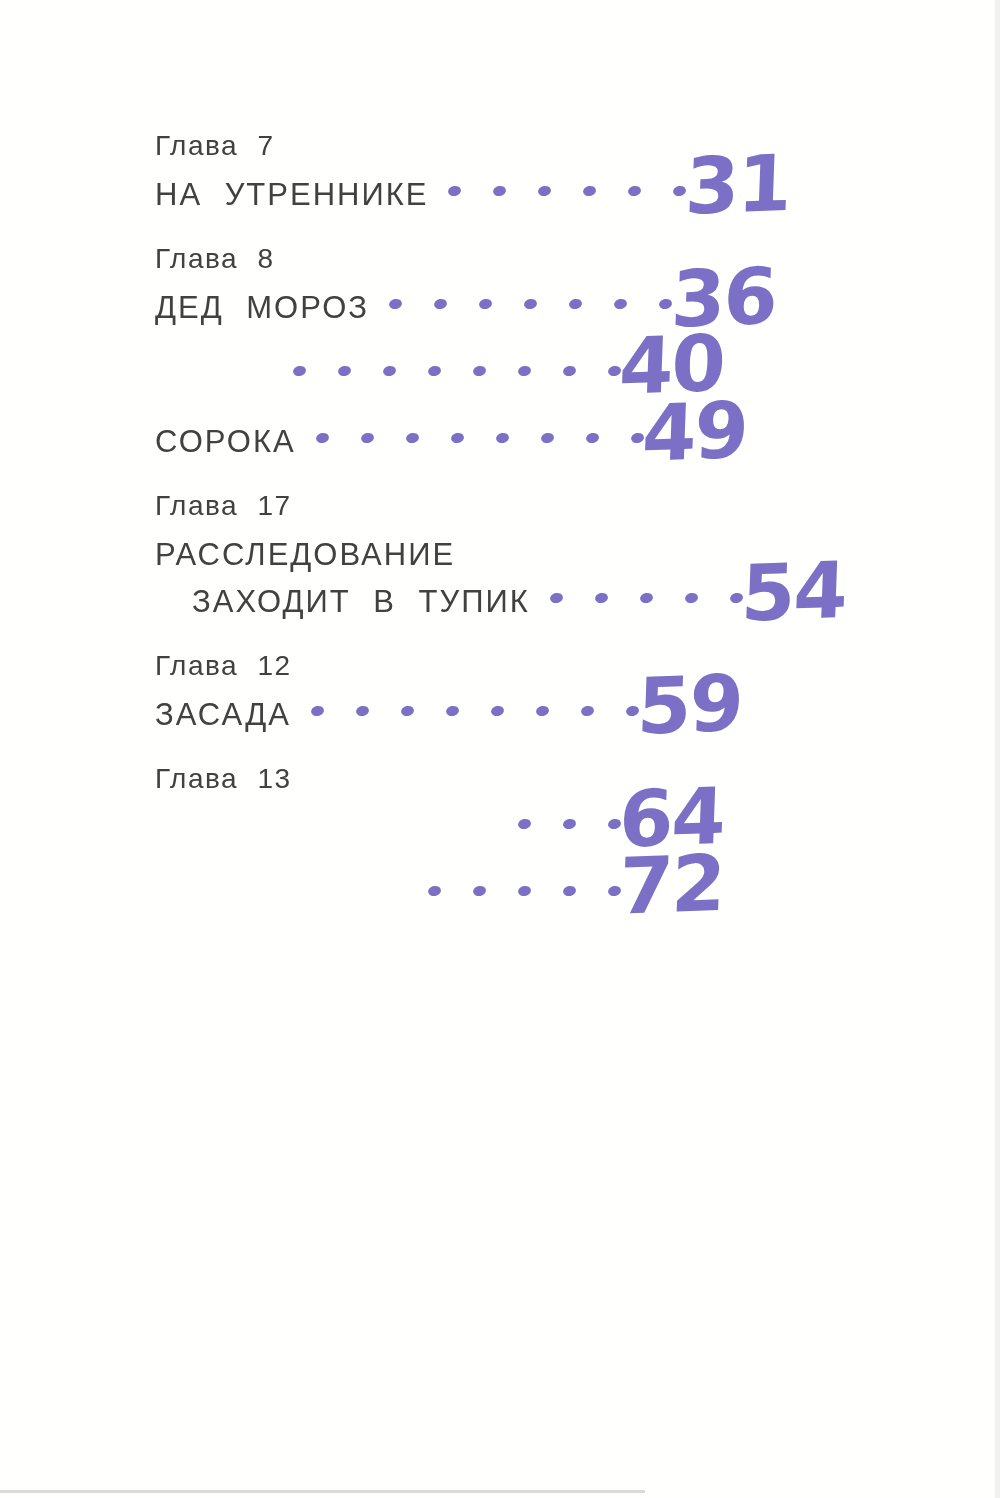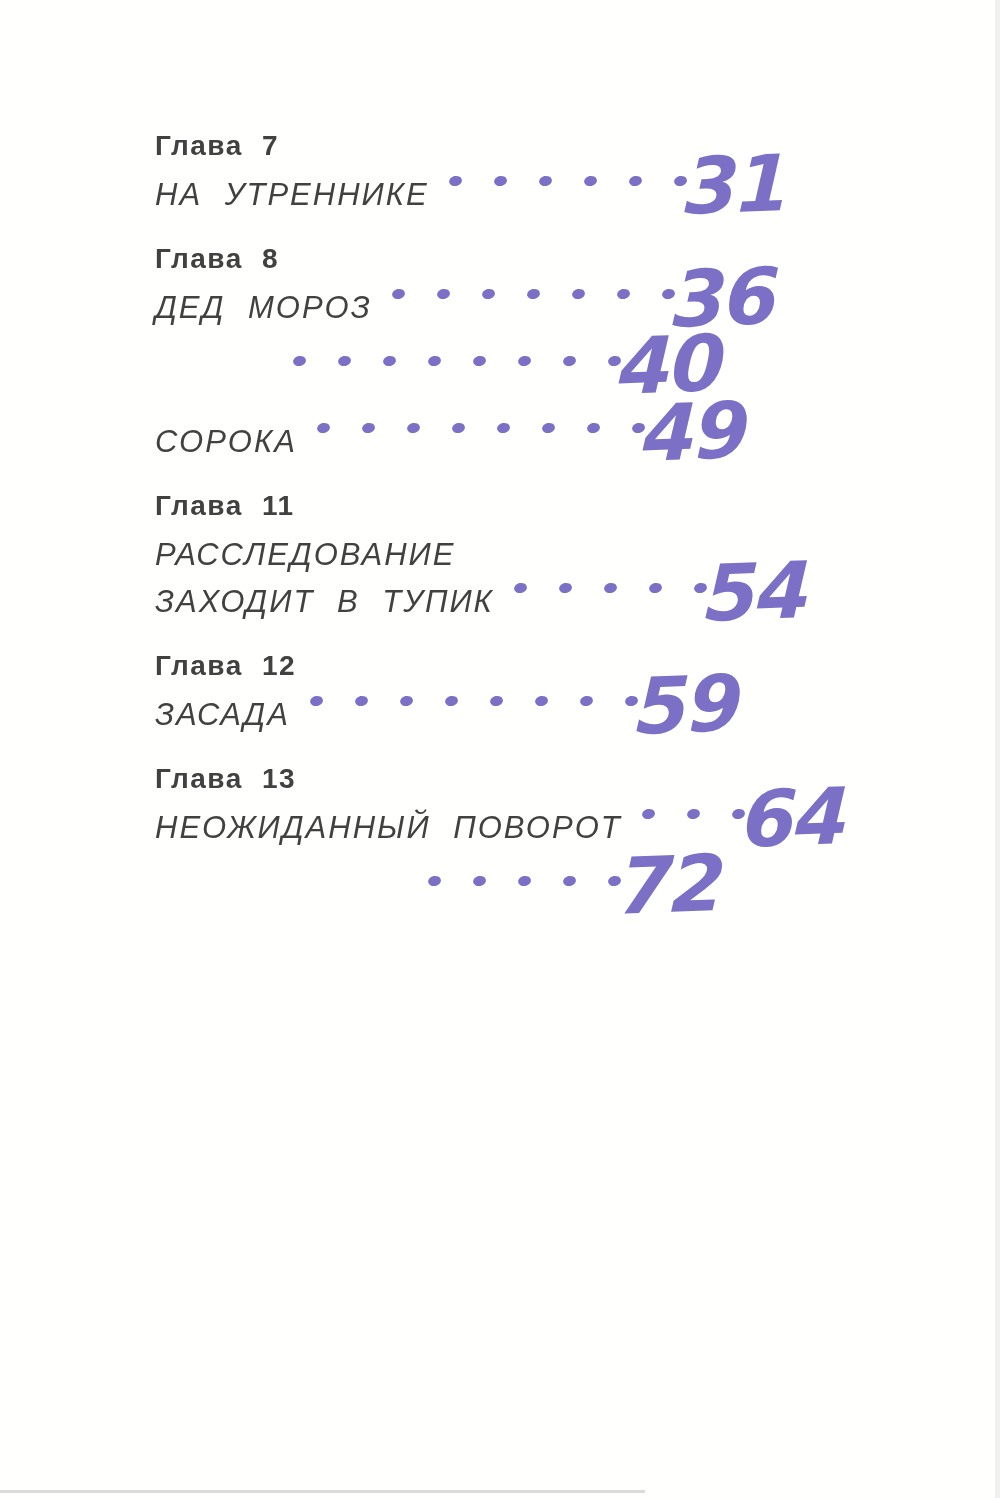--- a/index.html
+++ b/index.html
@@ -23,30 +23,29 @@
   .entry {
     margin-bottom: 29px;
   }
   .chapter {
     font-size: 28px;
     line-height: 32px;
     color: var(--text, #414141);
     letter-spacing: 1.5px;
     word-spacing: 10px;
     margin-bottom: 14px;
-    font-weight: bold;
   }
   .title-line {
     display: flex;
-    align-items: flex-start;
+    align-items: center;
     min-height: 38px;
-    font-style: italic;
   }
   .title-line + .title-line {
     margin-top: 9px;
+    margin-left: 37px;
   }
   .title-text {
     font-size: 31px;
     line-height: 38px;
     color: var(--text, #414141);
     letter-spacing: 2px;
     word-spacing: 12px;
     white-space: nowrap;
   }
   .leader {
@@ -174,21 +173,21 @@
           <span class="dot"></span>
           <span class="dot"></span>
         </div>
         <div class="pagenum">
           <span>49</span>
         </div>
       </div>
     </div>
 
   <div class="entry">
-    <div class="chapter">Глава 11</div>
+    <div class="chapter">Глава 17</div>
   <div class="title-line">
         <span class="title-text">РАССЛЕДОВАНИЕ</span>
       </div>
       <div class="title-line">
         <span class="title-text">ЗАХОДИТ В ТУПИК</span>
         <div class="leader">
           <span class="dot"></span>
           <span class="dot"></span>
           <span class="dot"></span>
           <span class="dot"></span>
@@ -216,21 +215,20 @@
         </div>
         <div class="pagenum">
           <span>59</span>
         </div>
       </div>
     </div>
 
   <div class="entry">
     <div class="chapter">Глава 13</div>
   <div class="title-line">
-        <span class="title-text">НЕОЖИДАННЫЙ ПОВОРОТ</span>
         <div class="leader">
           <span class="dot"></span>
           <span class="dot"></span>
           <span class="dot"></span>
         </div>
         <div class="pagenum">
           <span>64</span>
         </div>
       </div>
     </div>

